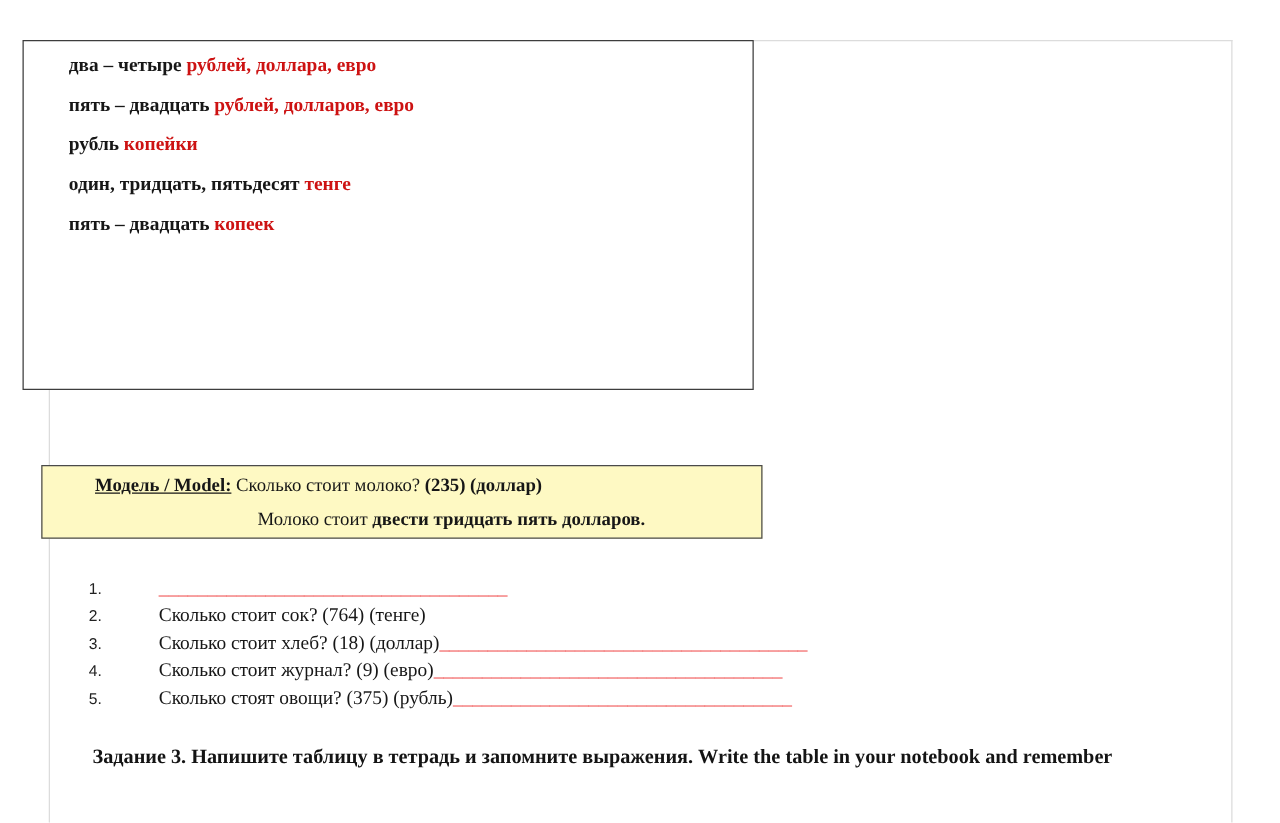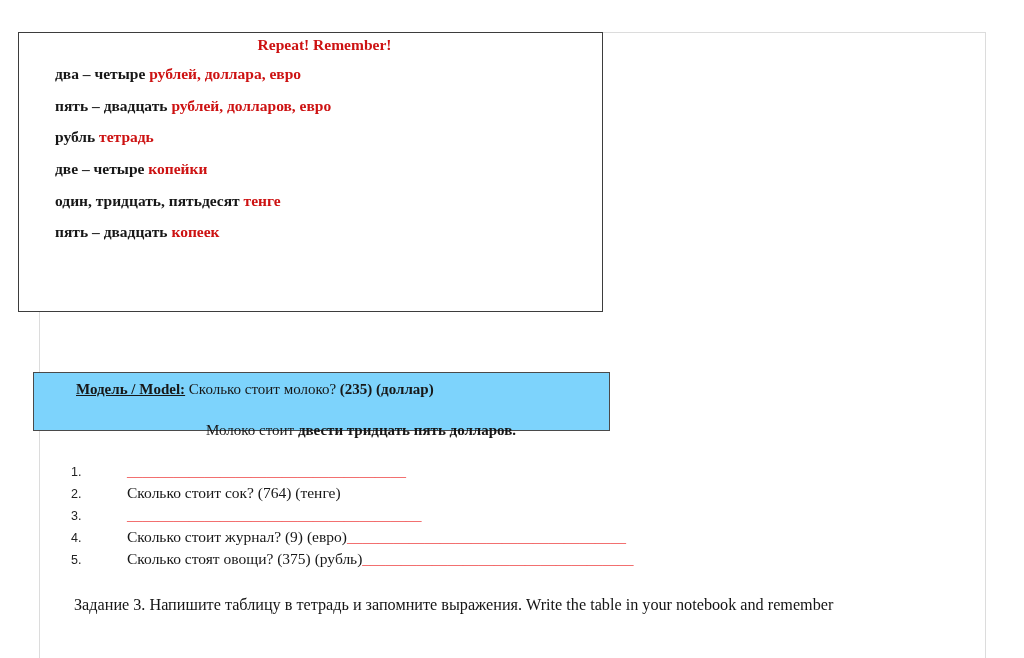--- a/index.html
+++ b/index.html
@@ -30,60 +30,58 @@
   .repeat-lines{margin-top:4px;}
   .repeat-line{
     height:31.7px;line-height:31.7px;white-space:nowrap;
     font-weight:bold;font-size:15.5px;
   }
   .red{color:var(--accent-red);}
 
   
   .model-box{
     position:absolute;left:33px;top:372px;width:577px;height:59px;
-    border:1.2px solid #4a4a4a;background:#7dd3fc;box-sizing:border-box;
+    border:1.2px solid #4a4a4a;background:#fef9c3;box-sizing:border-box;
     font-size:15px;
   }
   .model-line1{margin:6px 0 0 42px;line-height:20px;white-space:nowrap;}
-  .model-line2{margin:21px 0 0 172px;line-height:20px;white-space:nowrap;}
+  .model-line2{margin:7px 0 0 172px;line-height:20px;white-space:nowrap;}
   .model-label{font-weight:bold;text-decoration:underline;}
   .b{font-weight:bold;}
 
   
   .exercise{position:absolute;left:71px;top:462px;}
   .ex-item{
     display:flex;align-items:baseline;height:22px;
     font-size:15.5px;white-space:nowrap;
   }
   .ex-num{
     width:56px;flex:0 0 56px;
     font-family:"Liberation Sans", sans-serif;font-size:12.5px;color:#222222;
   }
   .ex-blank{color:#ef4444;}
 
   
   .task{
     position:absolute;left:41px;top:592px;width:925px;
-    font-weight:normal;font-size:16.2px;line-height:27px;color:#141414;
+    font-weight:bold;font-size:16.2px;line-height:27px;color:#141414;
   }
   .task-l1{padding-left:33px;white-space:nowrap;}
   .task-l2{white-space:nowrap;}
 </style>
 </head>
 <body>
 
 <div class="page-frame"></div>
 
 <div class="repeat-box">
-  <div class="repeat-title">Repeat! Remember!</div>
   <div class="repeat-lines">
     <div class="repeat-line"><span>два – четыре </span><span class="red">рублей, доллара, евро</span></div>
     <div class="repeat-line"><span>пять – двадцать </span><span class="red">рублей, долларов, евро</span></div>
-    <div class="repeat-line"><span>рубль </span><span class="red">тетрадь</span></div>
-    <div class="repeat-line"><span>две – четыре </span><span class="red">копейки</span></div>
+    <div class="repeat-line"><span>рубль </span><span class="red">копейки</span></div>
     <div class="repeat-line"><span>один, тридцать, пятьдесят </span><span class="red">тенге</span></div>
     <div class="repeat-line"><span>пять – двадцать </span><span class="red">копеек</span></div>
   </div>
 </div>
 
 <div class="model-box">
   <div class="model-line1">
     <span class="model-label">Модель / Model:</span><span> Сколько стоит молоко? </span><span class="b">(235) (доллар)</span>
   </div>
   <div class="model-line2">
@@ -95,20 +93,21 @@
   <div class="ex-item">
     <span class="ex-num">1.</span>
       <span class="ex-blank">____________________________________</span>
   </div>
   <div class="ex-item">
     <span class="ex-num">2.</span>
       <span>Сколько стоит сок? (764) (тенге)</span>
   </div>
   <div class="ex-item">
     <span class="ex-num">3.</span>
+      <span>Сколько стоит хлеб? (18) (доллар)</span>
       <span class="ex-blank">______________________________________</span>
   </div>
   <div class="ex-item">
     <span class="ex-num">4.</span>
       <span>Сколько стоит журнал? (9) (евро)</span>
       <span class="ex-blank">____________________________________</span>
   </div>
   <div class="ex-item">
     <span class="ex-num">5.</span>
       <span>Сколько стоят овощи? (375) (рубль)</span>

